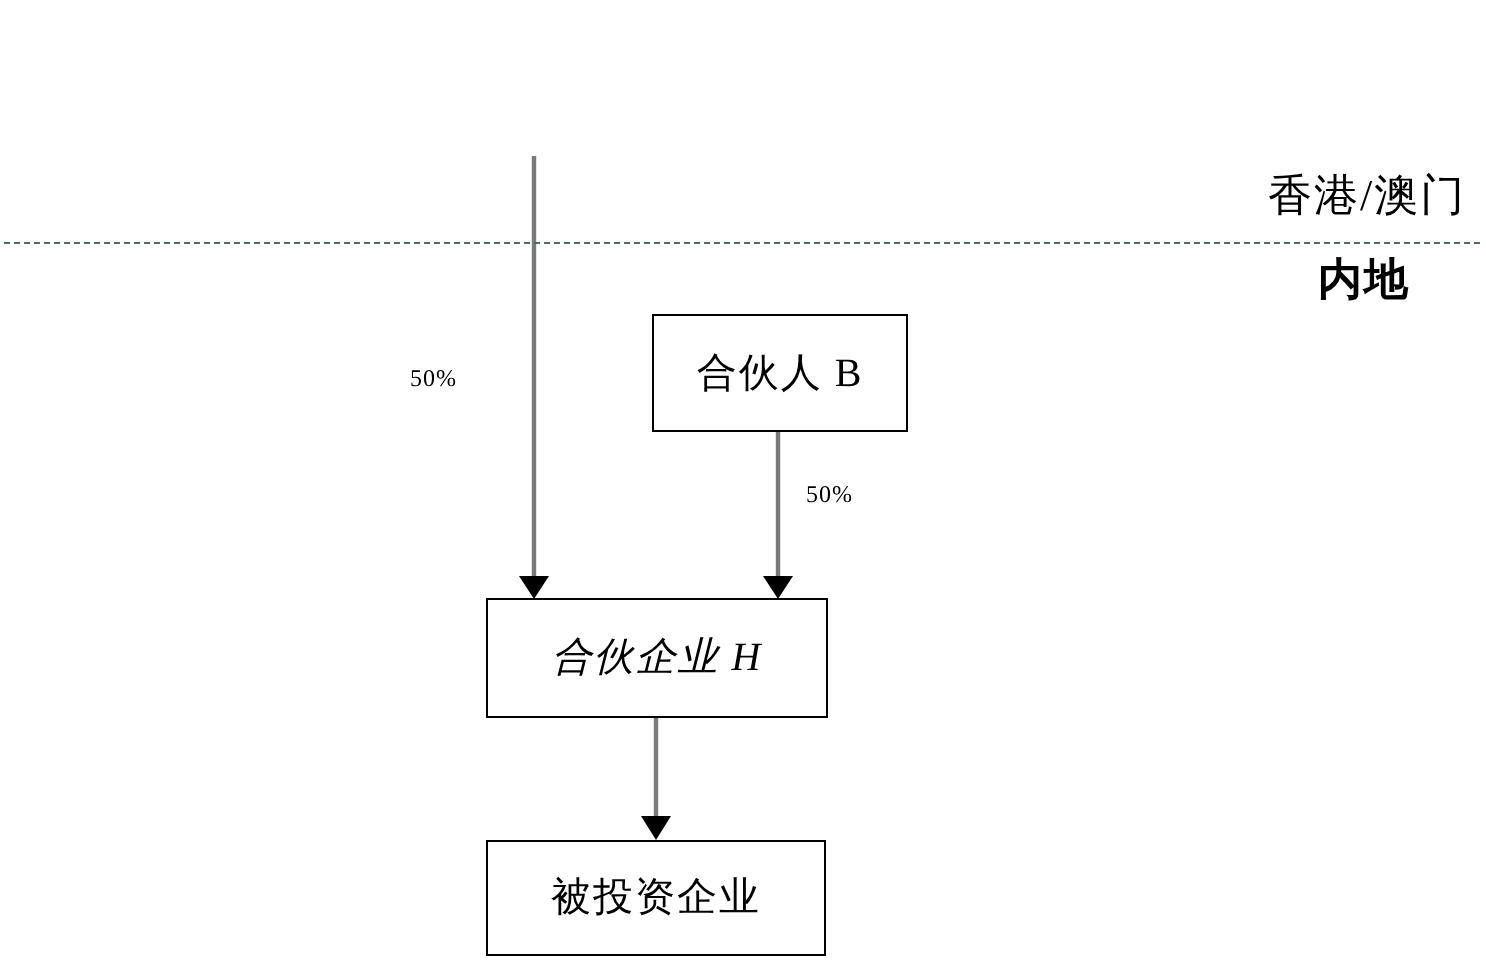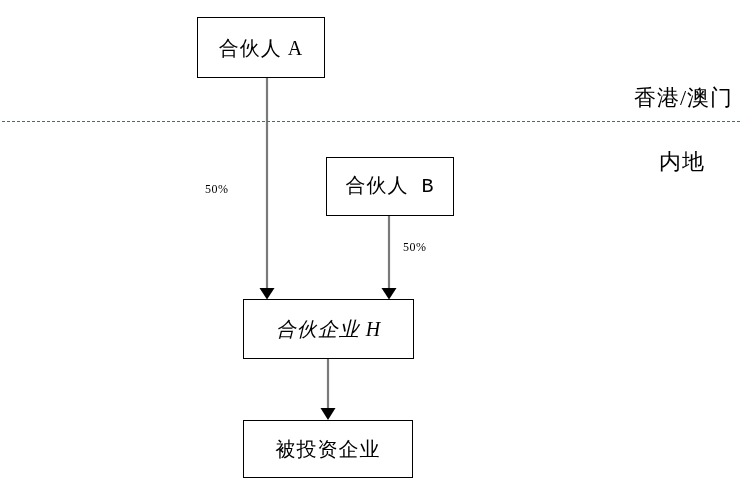--- a/index.html
+++ b/index.html
@@ -25,21 +25,21 @@
     justify-content: center;
     color: #000000;
     letter-spacing: 1px;
     white-space: nowrap;
   }
   .node-label {
     font-size: 20px;
     line-height: 1;
   }
   #box-partner-a { left: 197px; top: 17px;  width: 128px; height: 61px; }
-  #box-partner-b { left: 326px; top: 157px; width: 128px; height: 59px; font-family: Liberation Mono, monospace; }
+  #box-partner-b { left: 326px; top: 157px; width: 128px; height: 59px; }
   #box-partnership-h { left: 243px; top: 299px; width: 171px; height: 60px; font-style: italic; }
   #box-invested-enterprise { left: 243px; top: 420px; width: 170px; height: 58px; }
 
   .connector {
     position: absolute;
   }
   .connector svg { display: block; overflow: visible; }
 
   .edge-label {
     position: absolute;
@@ -61,30 +61,27 @@
   }
 
   .region-label {
     position: absolute;
     font-size: 22px;
     color: #000000;
     white-space: nowrap;
     letter-spacing: 1px;
   }
   #label-region-hkmo { left: 634px; top: 83px; }
-  #label-region-mainland { left: 659px; top: 147px; }
+  #label-region-mainland { left: 659px; top: 125px; font-weight: bold; }
 </style>
 </head>
 <body>
 
 <div id="canvas">
 
-  <div class="node-box" id="box-partner-a">
-    <span class="node-label">合伙人 A</span>
-  </div>
 
   <div class="node-box" id="box-partner-b">
     <span class="node-label">合伙人 B</span>
   </div>
 
   <div class="node-box" id="box-partnership-h">
     <span class="node-label">合伙企业 H</span>
   </div>
 
   <div class="node-box" id="box-invested-enterprise">

